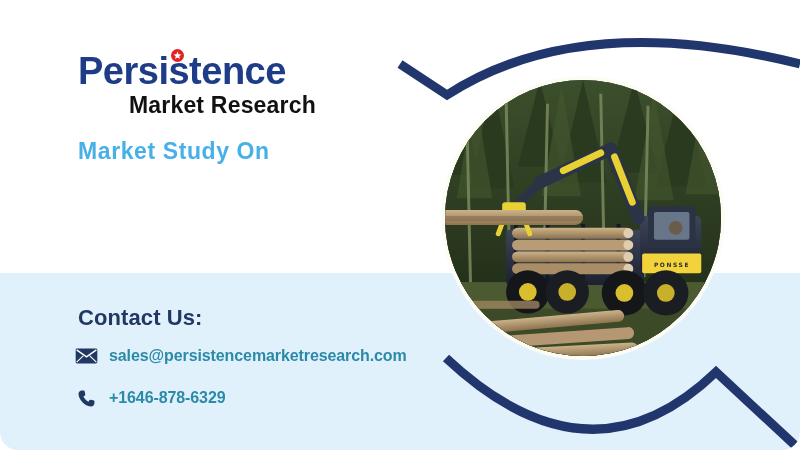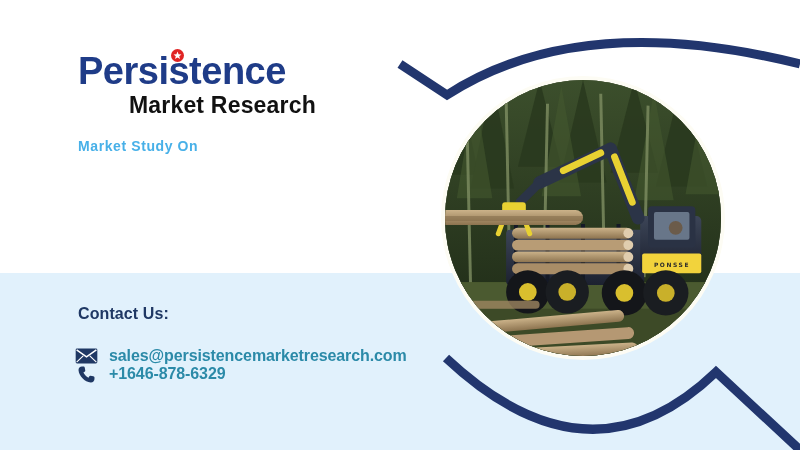--- a/index.html
+++ b/index.html
@@ -7,20 +7,21 @@
     padding: 0;
     background: #ffffff;
   }
   #banner {
     position: relative;
     width: 800px;
     height: 450px;
     overflow: hidden;
     background: #ffffff;
     font-family: "Liberation Sans", sans-serif;
+    border-radius: 18px;
     -webkit-font-smoothing: antialiased;
   }
 
   
   .band-top {
     position: absolute;
     left: 0; top: 0;
     width: 800px; height: 273px;
     background: #ffffff;
   }
@@ -77,21 +78,21 @@
     letter-spacing: 0.2px;
     line-height: 1;
     padding-right: 2px;
   }
 
   
   .eyebrow {
     position: absolute;
     left: 78px;
     top: 138px;
-    font-size: 14px;
+    font-size: 23px;
     font-weight: bold;
     color: #47b0e8;
     letter-spacing: 0.6px;
     white-space: nowrap;
   }
   .title {
     position: absolute;
     left: 78px;
     top: 195px;
     width: 360px;
@@ -100,34 +101,34 @@
     color: #1f3864;
     line-height: 1.28;
     letter-spacing: -0.2px;
   }
 
   
   .contact-label {
     position: absolute;
     left: 78px;
     top: 305px;
-    font-size: 16px;
+    font-size: 22px;
     font-weight: bold;
     color: #1f3864;
     letter-spacing: 0.1px;
   }
   .contact-row {
     position: absolute;
     left: 74px;
     display: flex;
     align-items: center;
     gap: 11px;
   }
   .contact-row.email { top: 345px; }
-  .contact-row.phone { top: 363px; }
+  .contact-row.phone { top: 387px; }
   .contact-icon {
     width: 24px;
     height: 22px;
     display: flex;
     align-items: center;
     justify-content: center;
     flex: none;
   }
   .contact-text {
     font-size: 16px;

